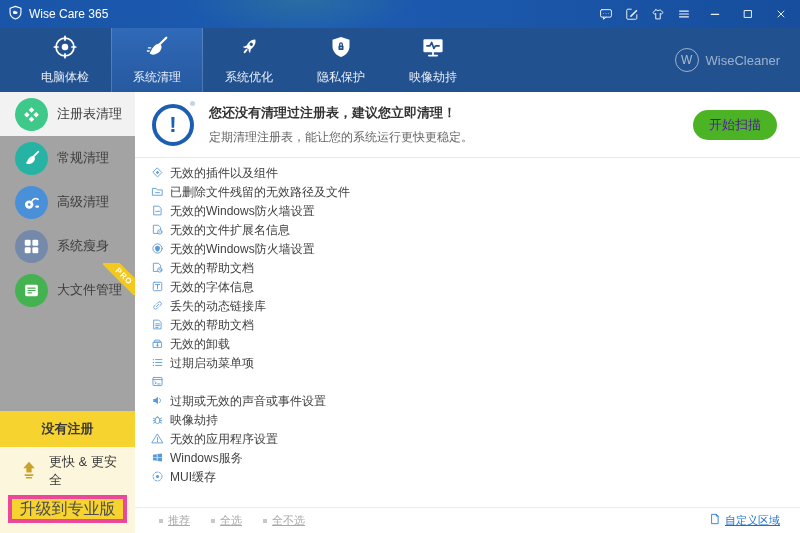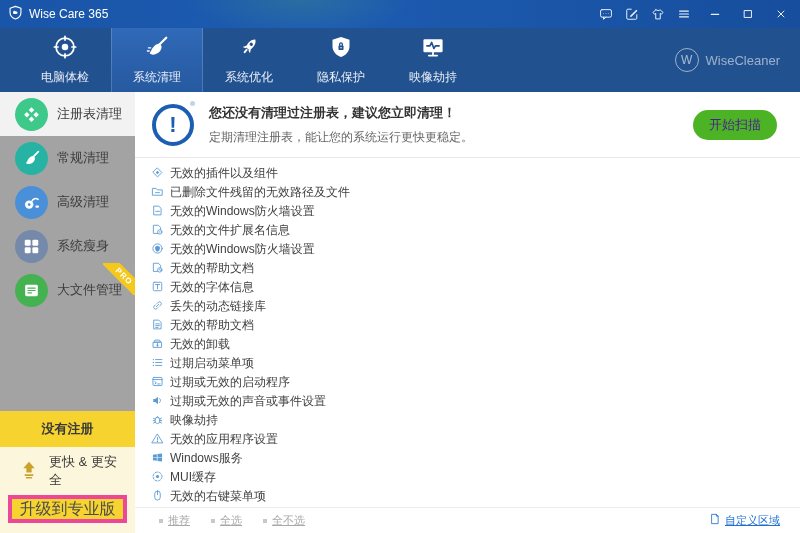--- a/index.html
+++ b/index.html
@@ -358,21 +358,20 @@
                 <circle cx="3" cy="11.6" r="0.8" fill="#5b9bd5" stroke="none"></circle>
               </svg></span>
             <span>过期启动菜单项</span>
           </div>
           <div class="scan-item">
             <span><svg width="13" height="13" viewBox="0 0 16 16" fill="none" stroke="#5b9bd5" stroke-width="1.1" stroke-linecap="round" stroke-linejoin="round">
                 <rect x="2.4" y="3" width="11.2" height="10" rx="1.2"></rect>
                 <path d="M2.4 5.6 H13.6"></path>
                 <path d="M4.8 8.2 L6.6 9.6 L4.8 11 M8.2 11 H11.2"></path>
               </svg></span>
-            <span>过期或无效的启动程序</span>
           </div>
           <div class="scan-item">
             <span><svg width="13" height="13" viewBox="0 0 16 16" fill="none" stroke="#5b9bd5" stroke-width="1.1" stroke-linecap="round" stroke-linejoin="round">
                 <path d="M2.8 6.2 V9.8 H5.2 L8.6 12.6 V3.4 L5.2 6.2 Z" fill="#5b9bd5" stroke="none"></path>
                 <path d="M10.6 5.6 C12.2 7 12.2 9 10.6 10.4"></path>
               </svg></span>
             <span>过期或无效的声音或事件设置</span>
           </div>
           <div class="scan-item">
             <span><svg width="13" height="13" viewBox="0 0 16 16" fill="none" stroke="#5b9bd5" stroke-width="1.1" stroke-linecap="round" stroke-linejoin="round">
@@ -395,27 +394,20 @@
                 <path d="M2.4 4.6 L7.2 3.9 V7.6 H2.4 Z M8 3.8 L13.6 3 V7.6 H8 Z M2.4 8.4 H7.2 V12.1 L2.4 11.4 Z M8 8.4 H13.6 V13 L8 12.2 Z" fill="#5b9bd5" stroke="none"></path>
               </svg></span>
             <span>Windows服务</span>
           </div>
           <div class="scan-item">
             <span><svg width="13" height="13" viewBox="0 0 16 16" fill="none" stroke="#5b9bd5" stroke-width="1.1" stroke-linecap="round" stroke-linejoin="round">
                 <circle cx="8" cy="8" r="5.5" stroke-dasharray="2.6 1.9"></circle>
                 <circle cx="8" cy="8" r="1.9" fill="#5b9bd5" stroke="none"></circle>
               </svg></span>
             <span>MUI缓存</span>
-          </div>
-          <div class="scan-item">
-            <span><svg width="13" height="13" viewBox="0 0 16 16" fill="none" stroke="#5b9bd5" stroke-width="1.1" stroke-linecap="round" stroke-linejoin="round">
-                <rect x="4.6" y="2.4" width="6.8" height="11.2" rx="3.4"></rect>
-                <path d="M8 2.4 V7"></path>
-              </svg></span>
-            <span>无效的右键菜单项</span>
           </div>
         </div>
 
       <div class="mfooter">
         <div class="footer-links" id="footer-links">
             <a class="flink">
               <i></i>
               <u>推荐</u>
             </a>
             <a class="flink">

